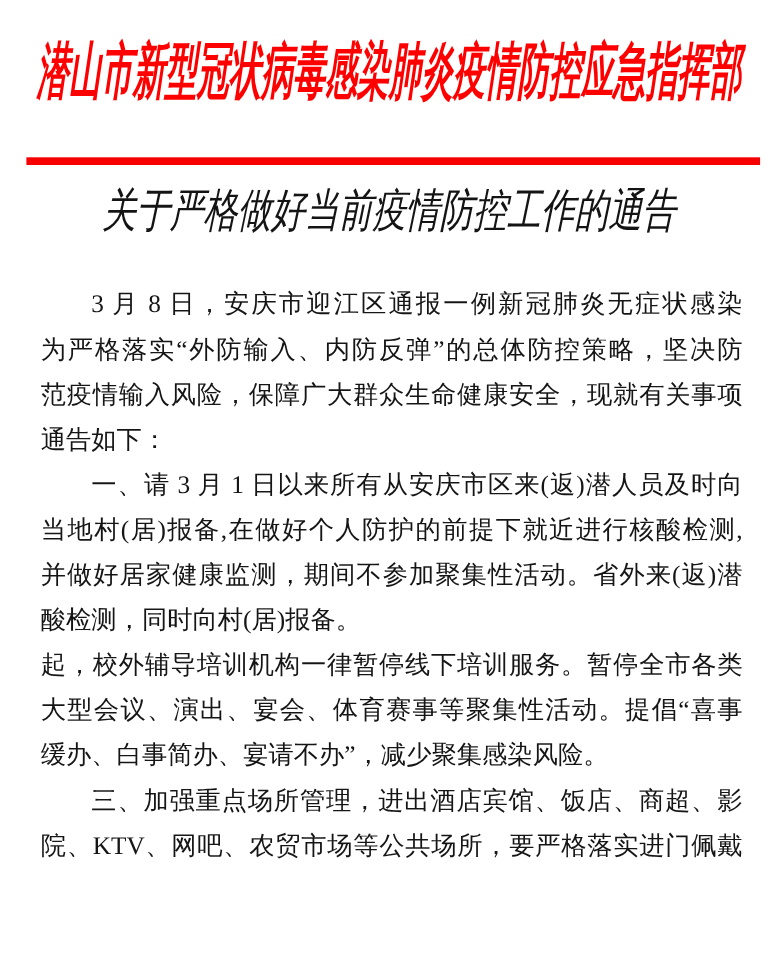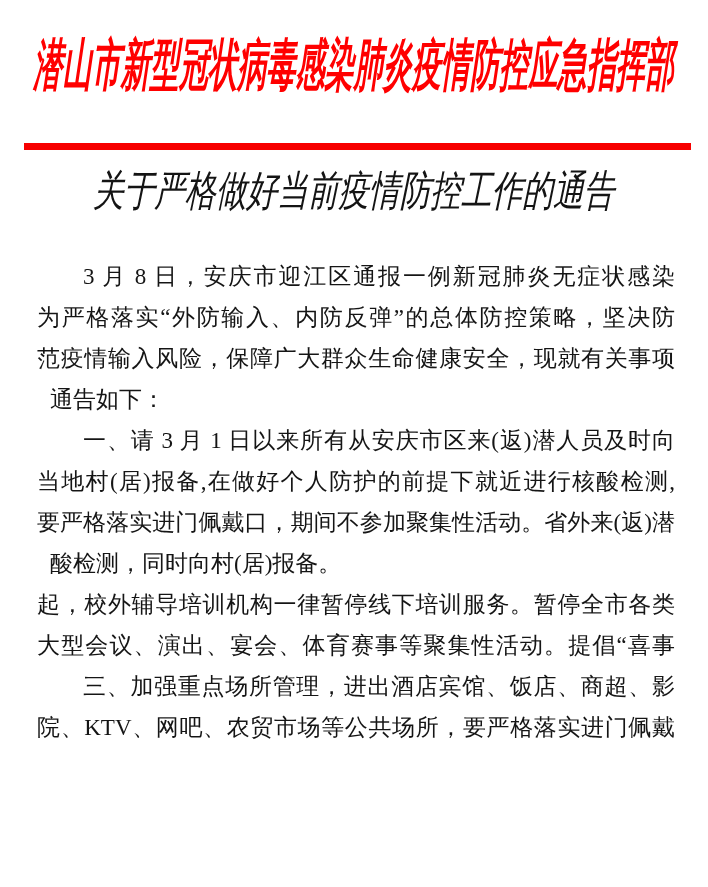--- a/index.html
+++ b/index.html
@@ -75,21 +75,21 @@
   }
   .paragraph { margin: 0; }
   .line {
     height: 41px;
     overflow: hidden;
     text-align: justify;
     text-align-last: justify;
     white-space: normal;
   }
   .line.first { text-indent: 2em; }
-  .line.plast { text-align-last: left; margin-left: 13px; }
+  .line.plast { text-align-last: left; }
 </style>
 </head>
 <body>
 
 <div class="page" style="background: rgb(255, 255, 255);">
 
   <div class="agency-title">
     <span class="agency-title-text" style="color: rgb(255, 0, 0);">潜山市新型冠状病毒感染肺炎疫情防控应急指挥部</span>
   </div>
 
@@ -102,26 +102,27 @@
   <div class="notice-body" style="color: rgb(21, 21, 21);">
       <div class="paragraph">
         <div class="line first">3 月 8 日，安庆市迎江区通报一例新冠肺炎无症状感染者。</div>
         <div class="line">为严格落实“外防输入、内防反弹”的总体防控策略，坚决防</div>
         <div class="line">范疫情输入风险，保障广大群众生命健康安全，现就有关事项</div>
         <div class="line plast">通告如下：</div>
       </div>
       <div class="paragraph">
         <div class="line first">一、请 3 月 1 日以来所有从安庆市区来(返)潜人员及时向</div>
         <div class="line">当地村(居)报备,在做好个人防护的前提下就近进行核酸检测,</div>
-        <div class="line">要严格落实进门佩戴口，期间不参加聚集性活动。省外来(返)潜</div>
+        <div class="line">并做好居家健康监测，期间不参加聚集性活动。省外来(返)潜</div>
         <div class="line plast">酸检测，同时向村(居)报备。</div>
       </div>
       <div class="paragraph">
         <div class="line">起，校外辅导培训机构一律暂停线下培训服务。暂停全市各类</div>
         <div class="line">大型会议、演出、宴会、体育赛事等聚集性活动。提倡“喜事</div>
+        <div class="line plast">缓办、白事简办、宴请不办”，减少聚集感染风险。</div>
       </div>
       <div class="paragraph">
         <div class="line first">三、加强重点场所管理，进出酒店宾馆、饭店、商超、影</div>
         <div class="line">院、KTV、网吧、农贸市场等公共场所，要严格落实进门佩戴口</div>
       </div>
     </div>
 
 </div>
 
 </body></html>

